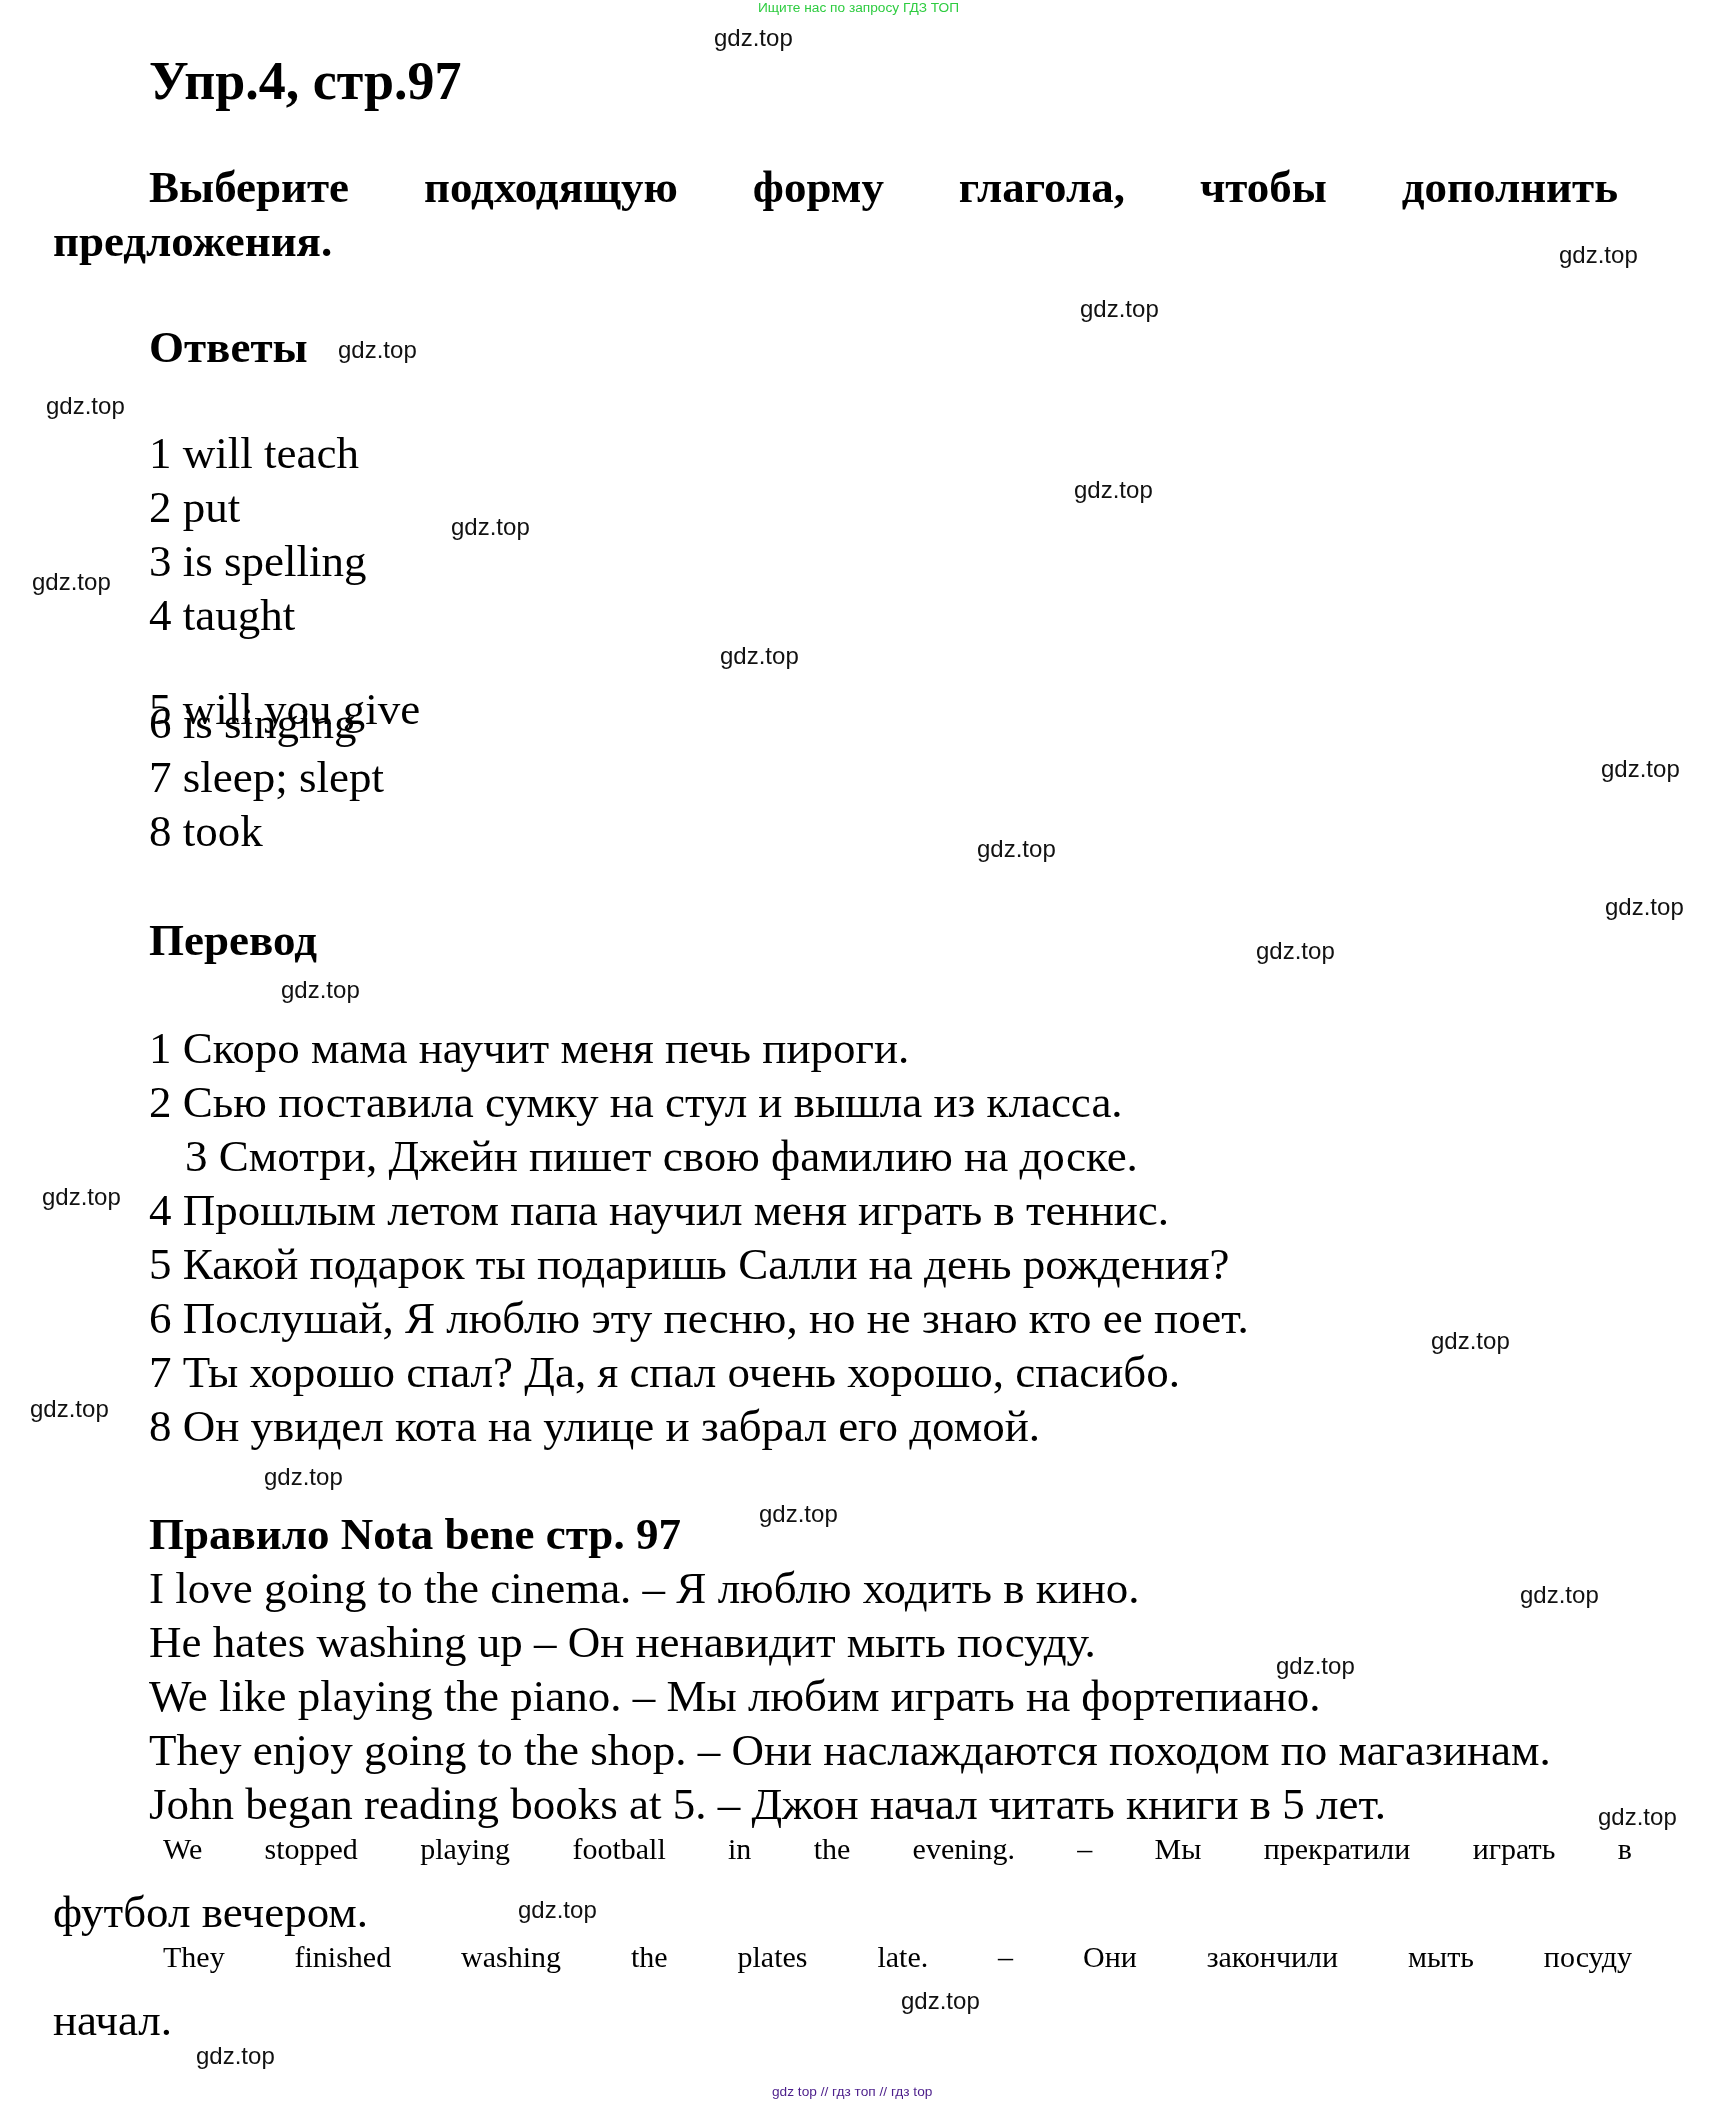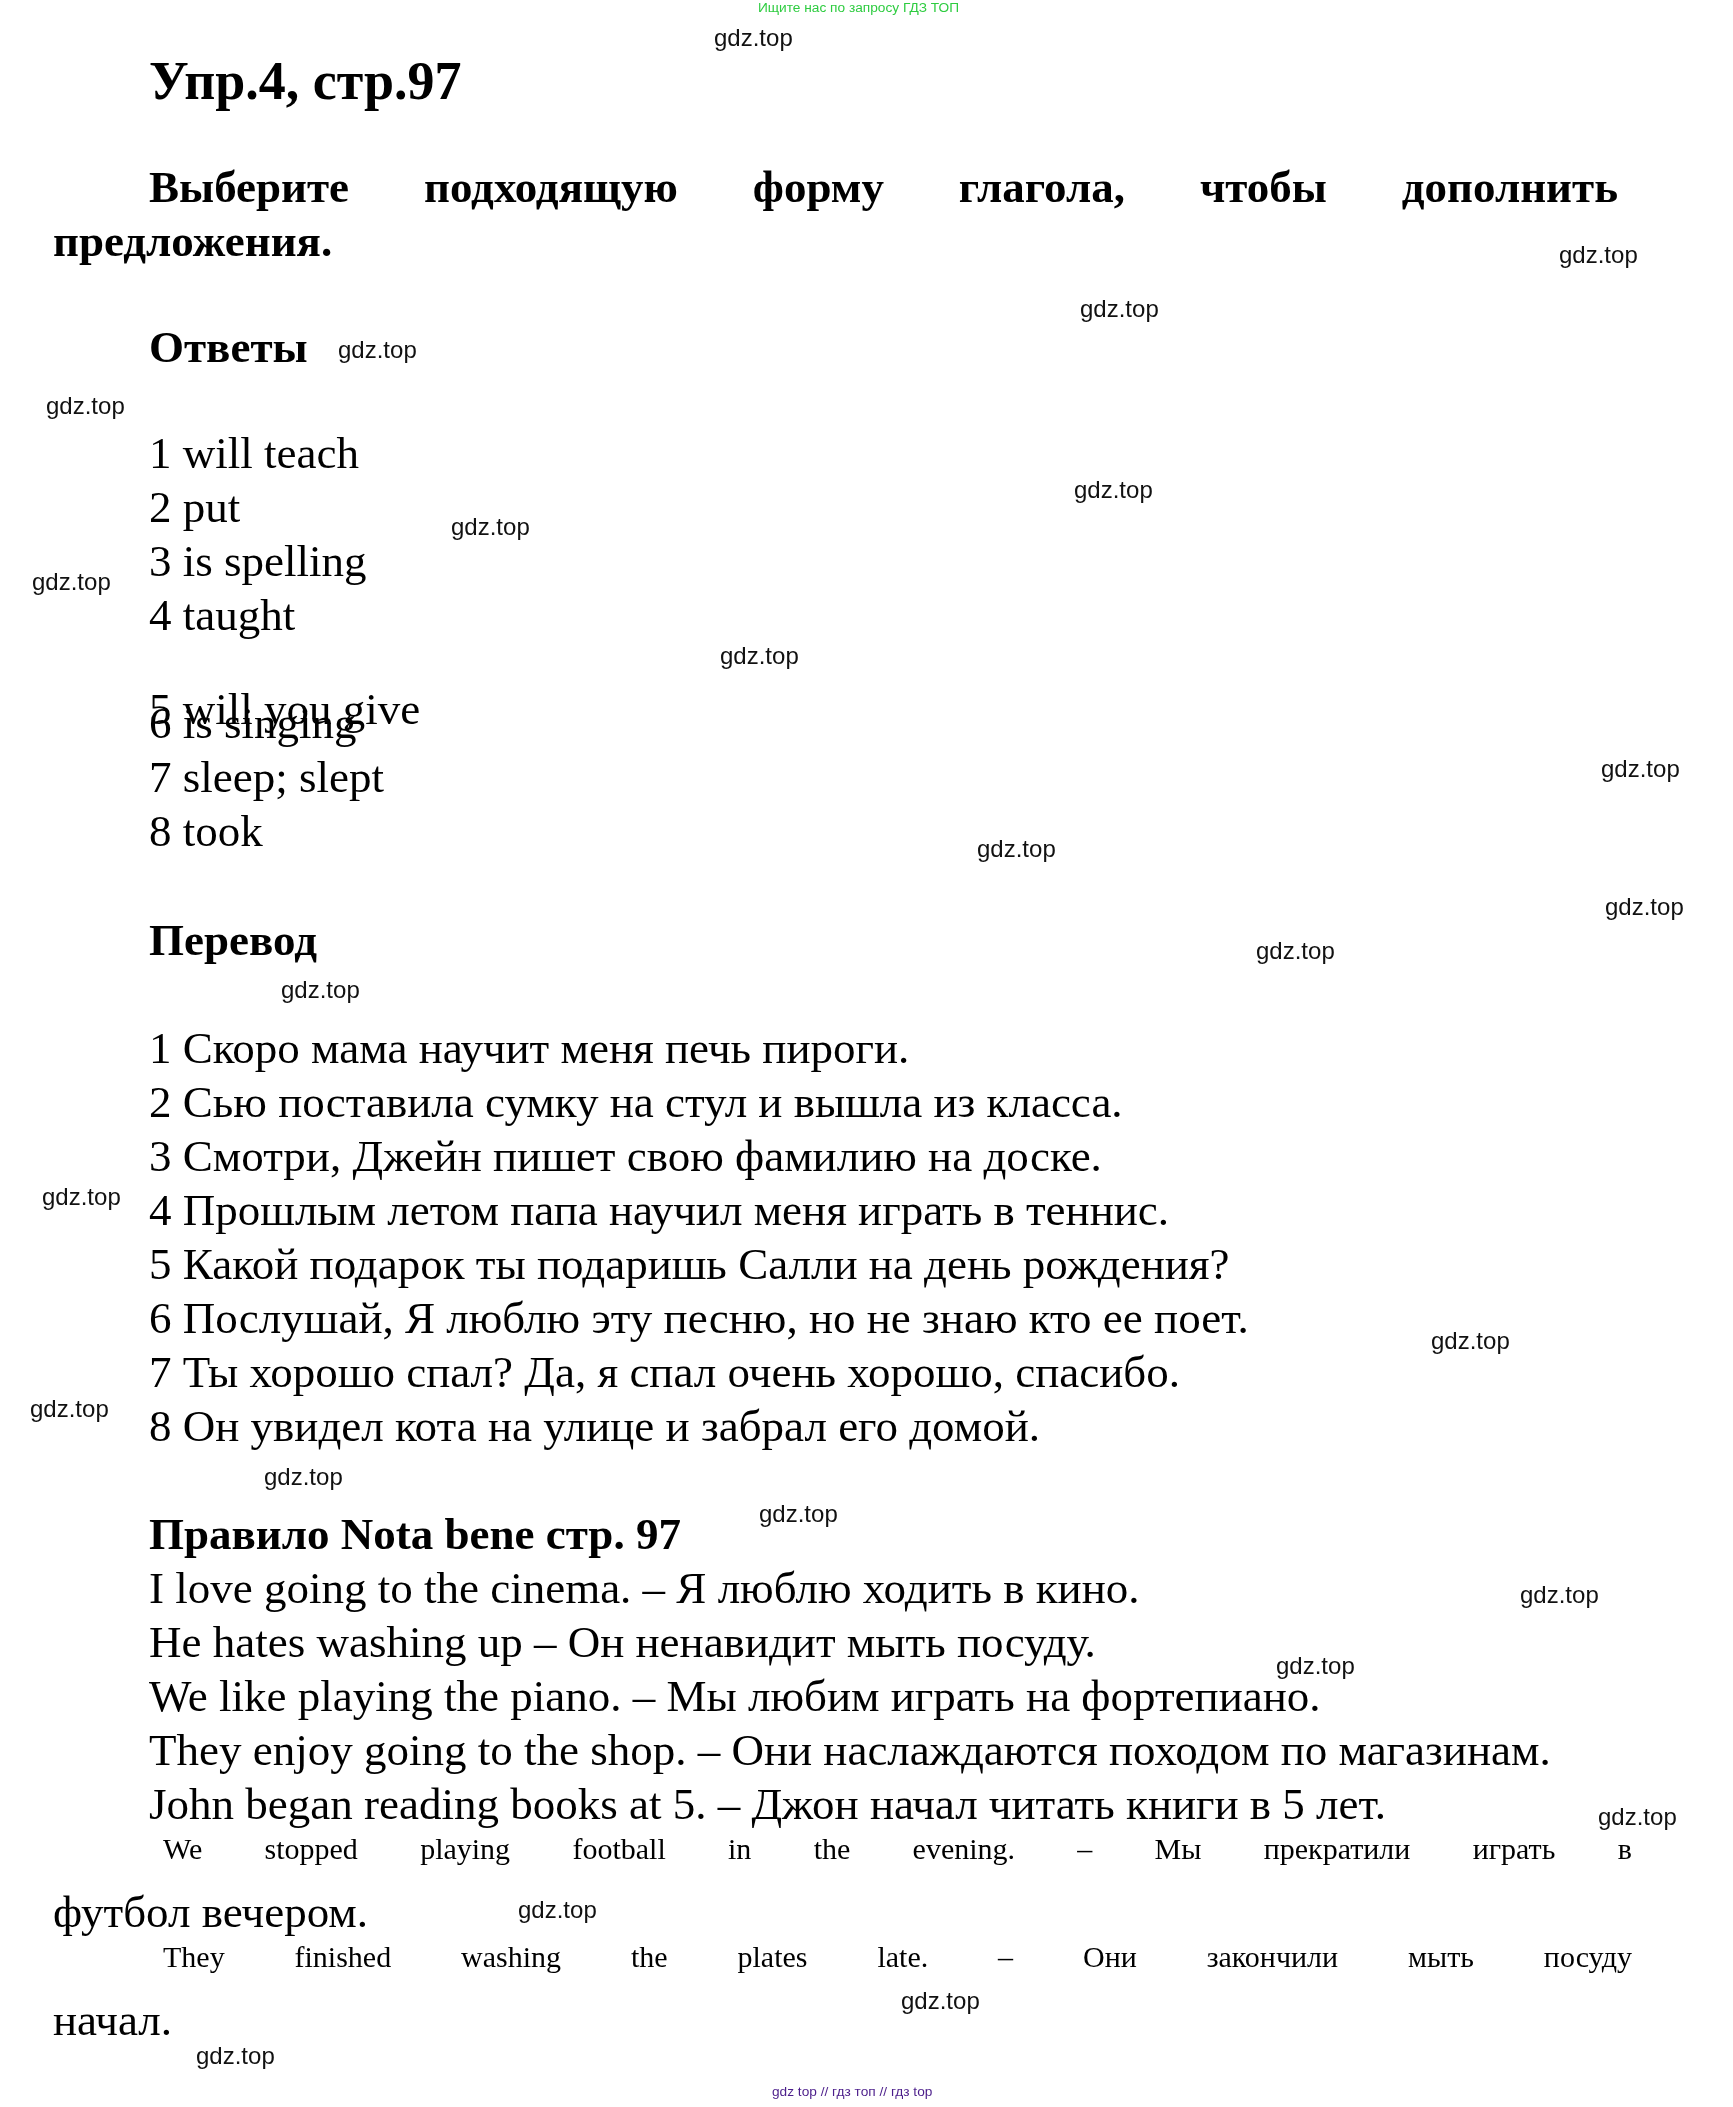--- a/index.html
+++ b/index.html
@@ -43,21 +43,21 @@
 <div class="abs serif line" style="top:535px;">3 is spelling</div>
 <div class="abs serif line" style="top:589px;">4 taught</div>
 <div class="abs serif line" style="top:659px;margin-top:24px;">5 will you give</div>
 <div class="abs serif line" style="top:697px;">6 is singing</div>
 <div class="abs serif line" style="top:751px;">7 sleep; slept</div>
 <div class="abs serif line" style="top:805px;">8 took</div>
 
 <div class="abs serif section-h" style="top:914px;">Перевод</div>
 <div class="abs serif line" style="top:1022px;">1 Скоро мама научит меня печь пироги.</div>
 <div class="abs serif line" style="top:1076px;">2 Сью поставила сумку на стул и вышла из класса.</div>
-<div class="abs serif line" style="top:1130px;">3 Смотри, Джейн пишет свою фамилию на доске.</div>
+<div class="abs serif line" style="top:1130px;margin-left:36px;">3 Смотри, Джейн пишет свою фамилию на доске.</div>
 <div class="abs serif line" style="top:1184px;">4 Прошлым летом папа научил меня играть в теннис.</div>
 <div class="abs serif line" style="top:1238px;">5 Какой подарок ты подаришь Салли на день рождения?</div>
 <div class="abs serif line" style="top:1292px;">6 Послушай, Я люблю эту песню, но не знаю кто ее поет.</div>
 <div class="abs serif line" style="top:1346px;">7 Ты хорошо спал?  Да, я спал очень хорошо, спасибо.</div>
 <div class="abs serif line" style="top:1400px;">8 Он увидел кота на улице и забрал его домой.</div>
 
 <div class="abs serif section-h" style="top:1508px;">Правило Nota bene стр. 97</div>
 <div class="abs serif line" style="top:1562px;">I love going to the cinema. – Я люблю ходить в кино.</div>
 <div class="abs serif line" style="top:1616px;">He hates washing up – Он ненавидит мыть посуду.</div>
 <div class="abs serif line" style="top:1670px;">We like playing the piano. – Мы любим играть на фортепиано.</div>

